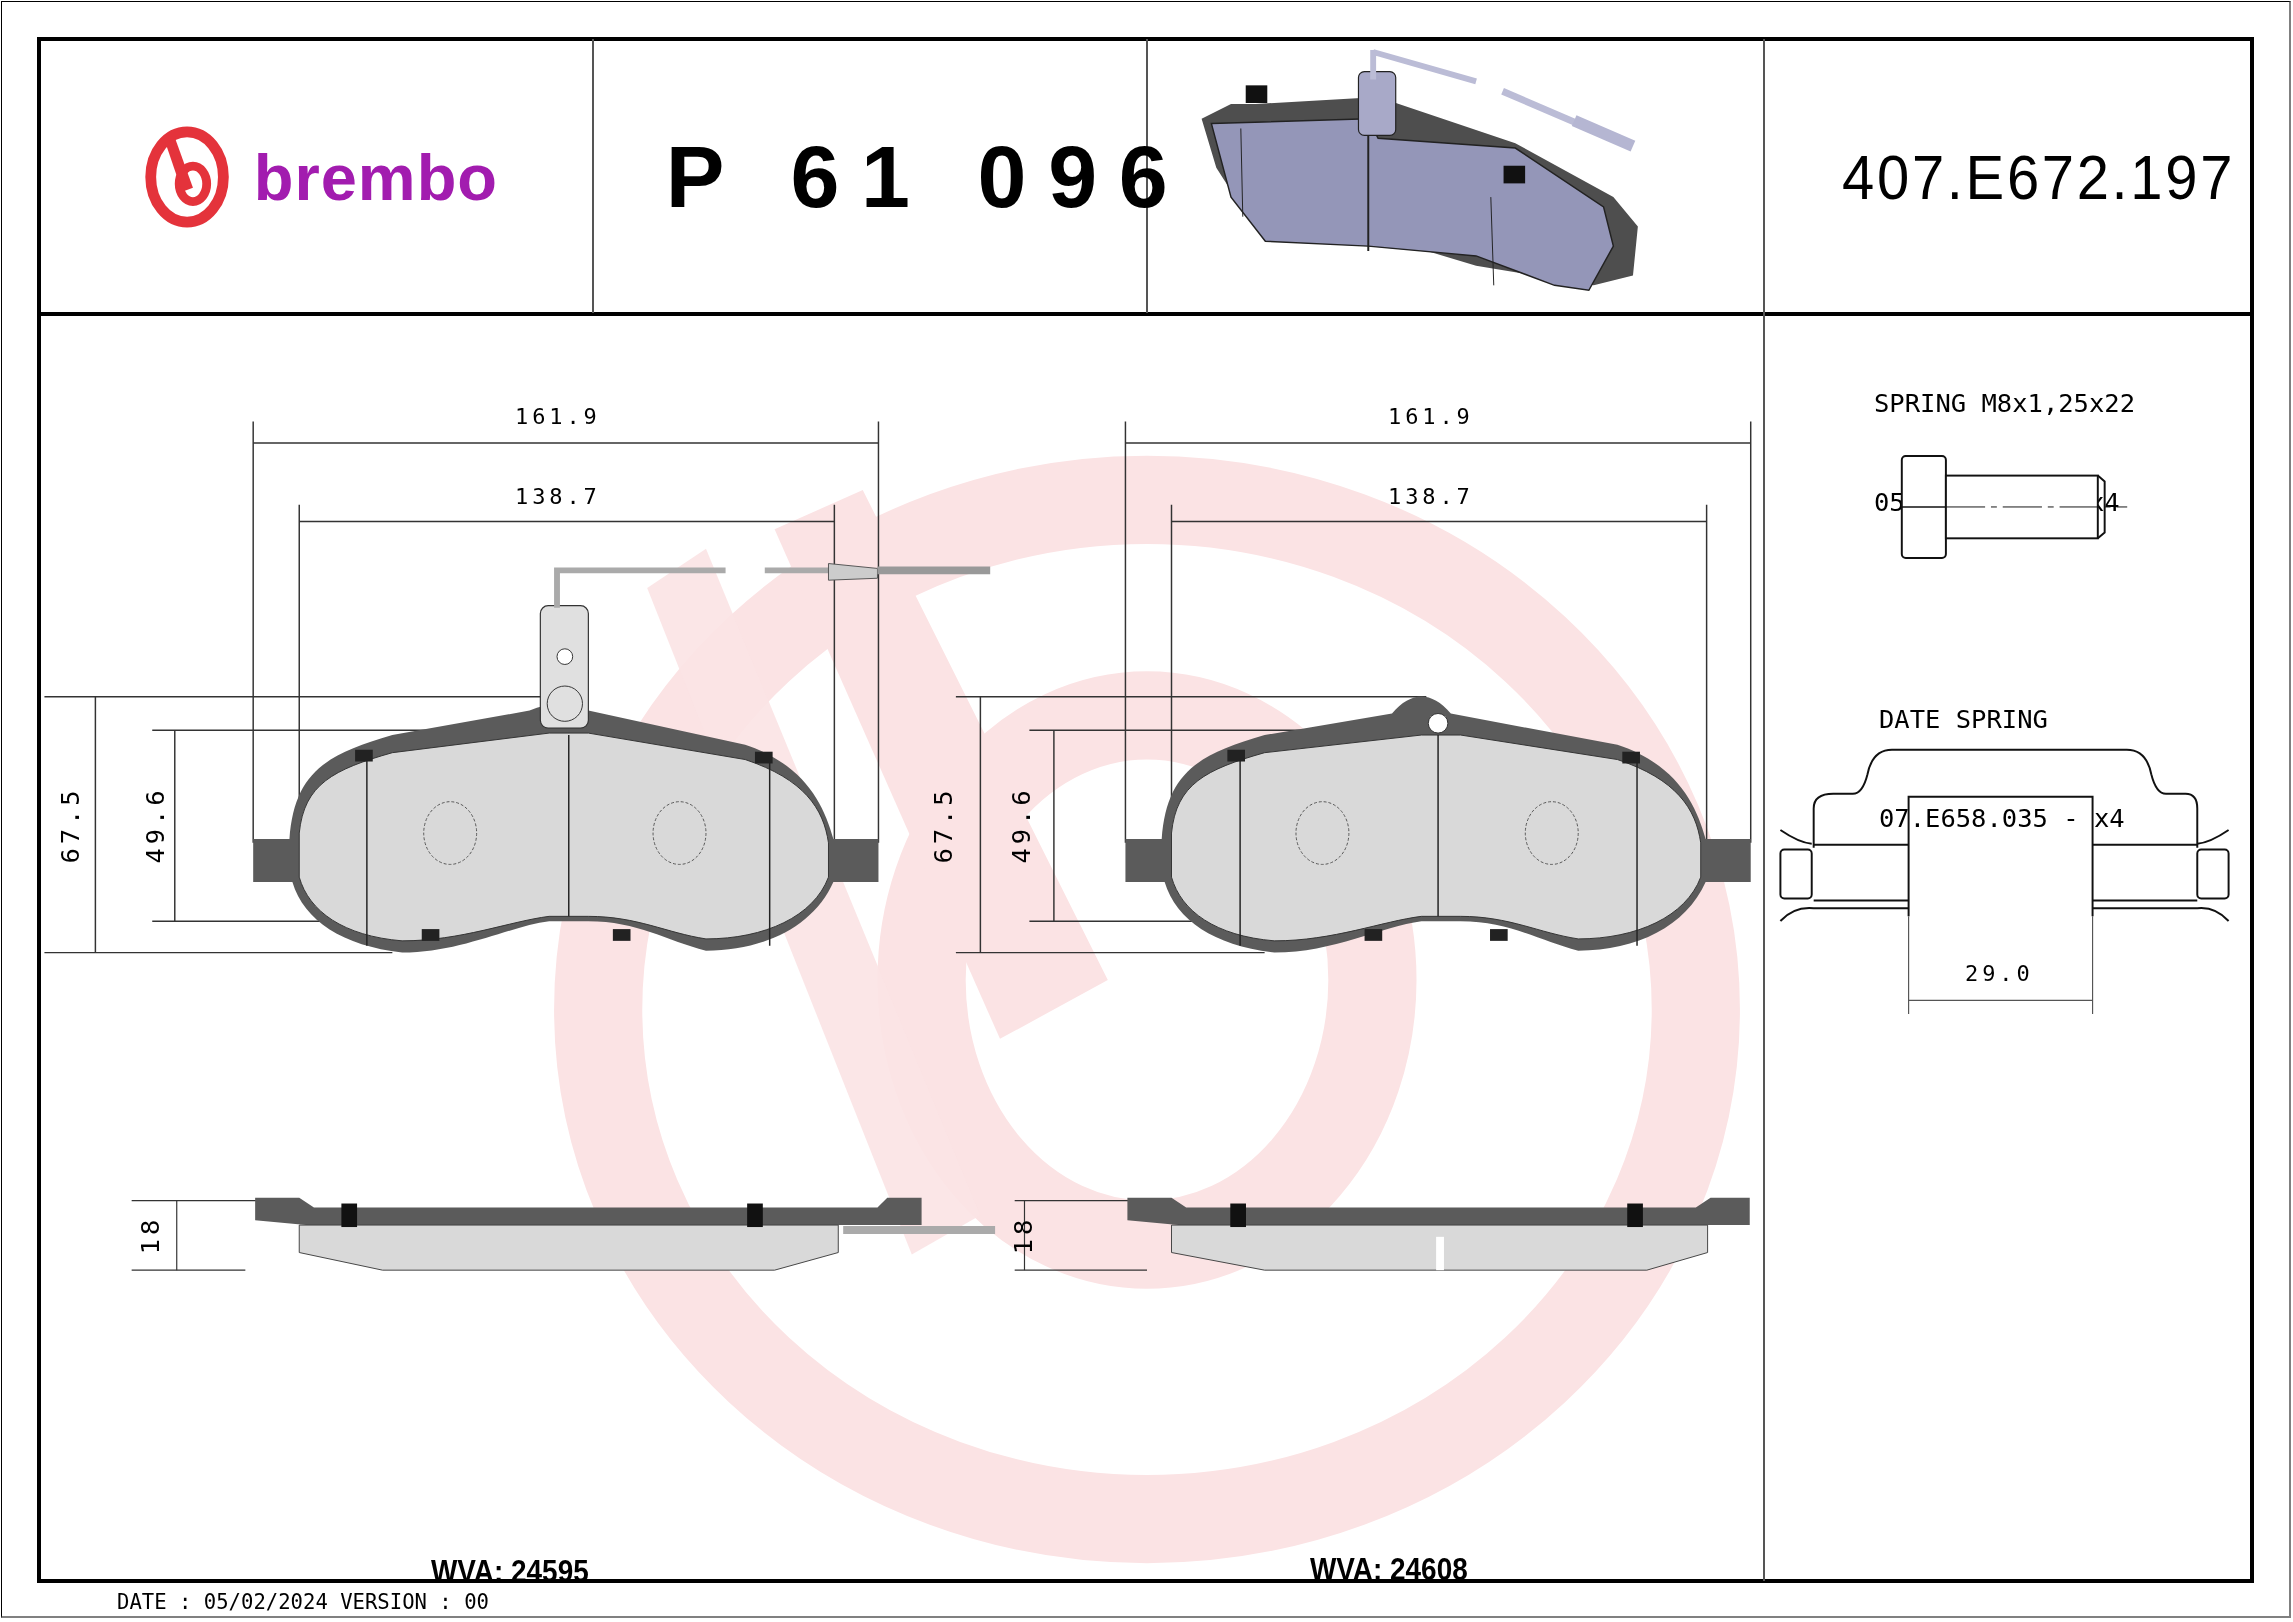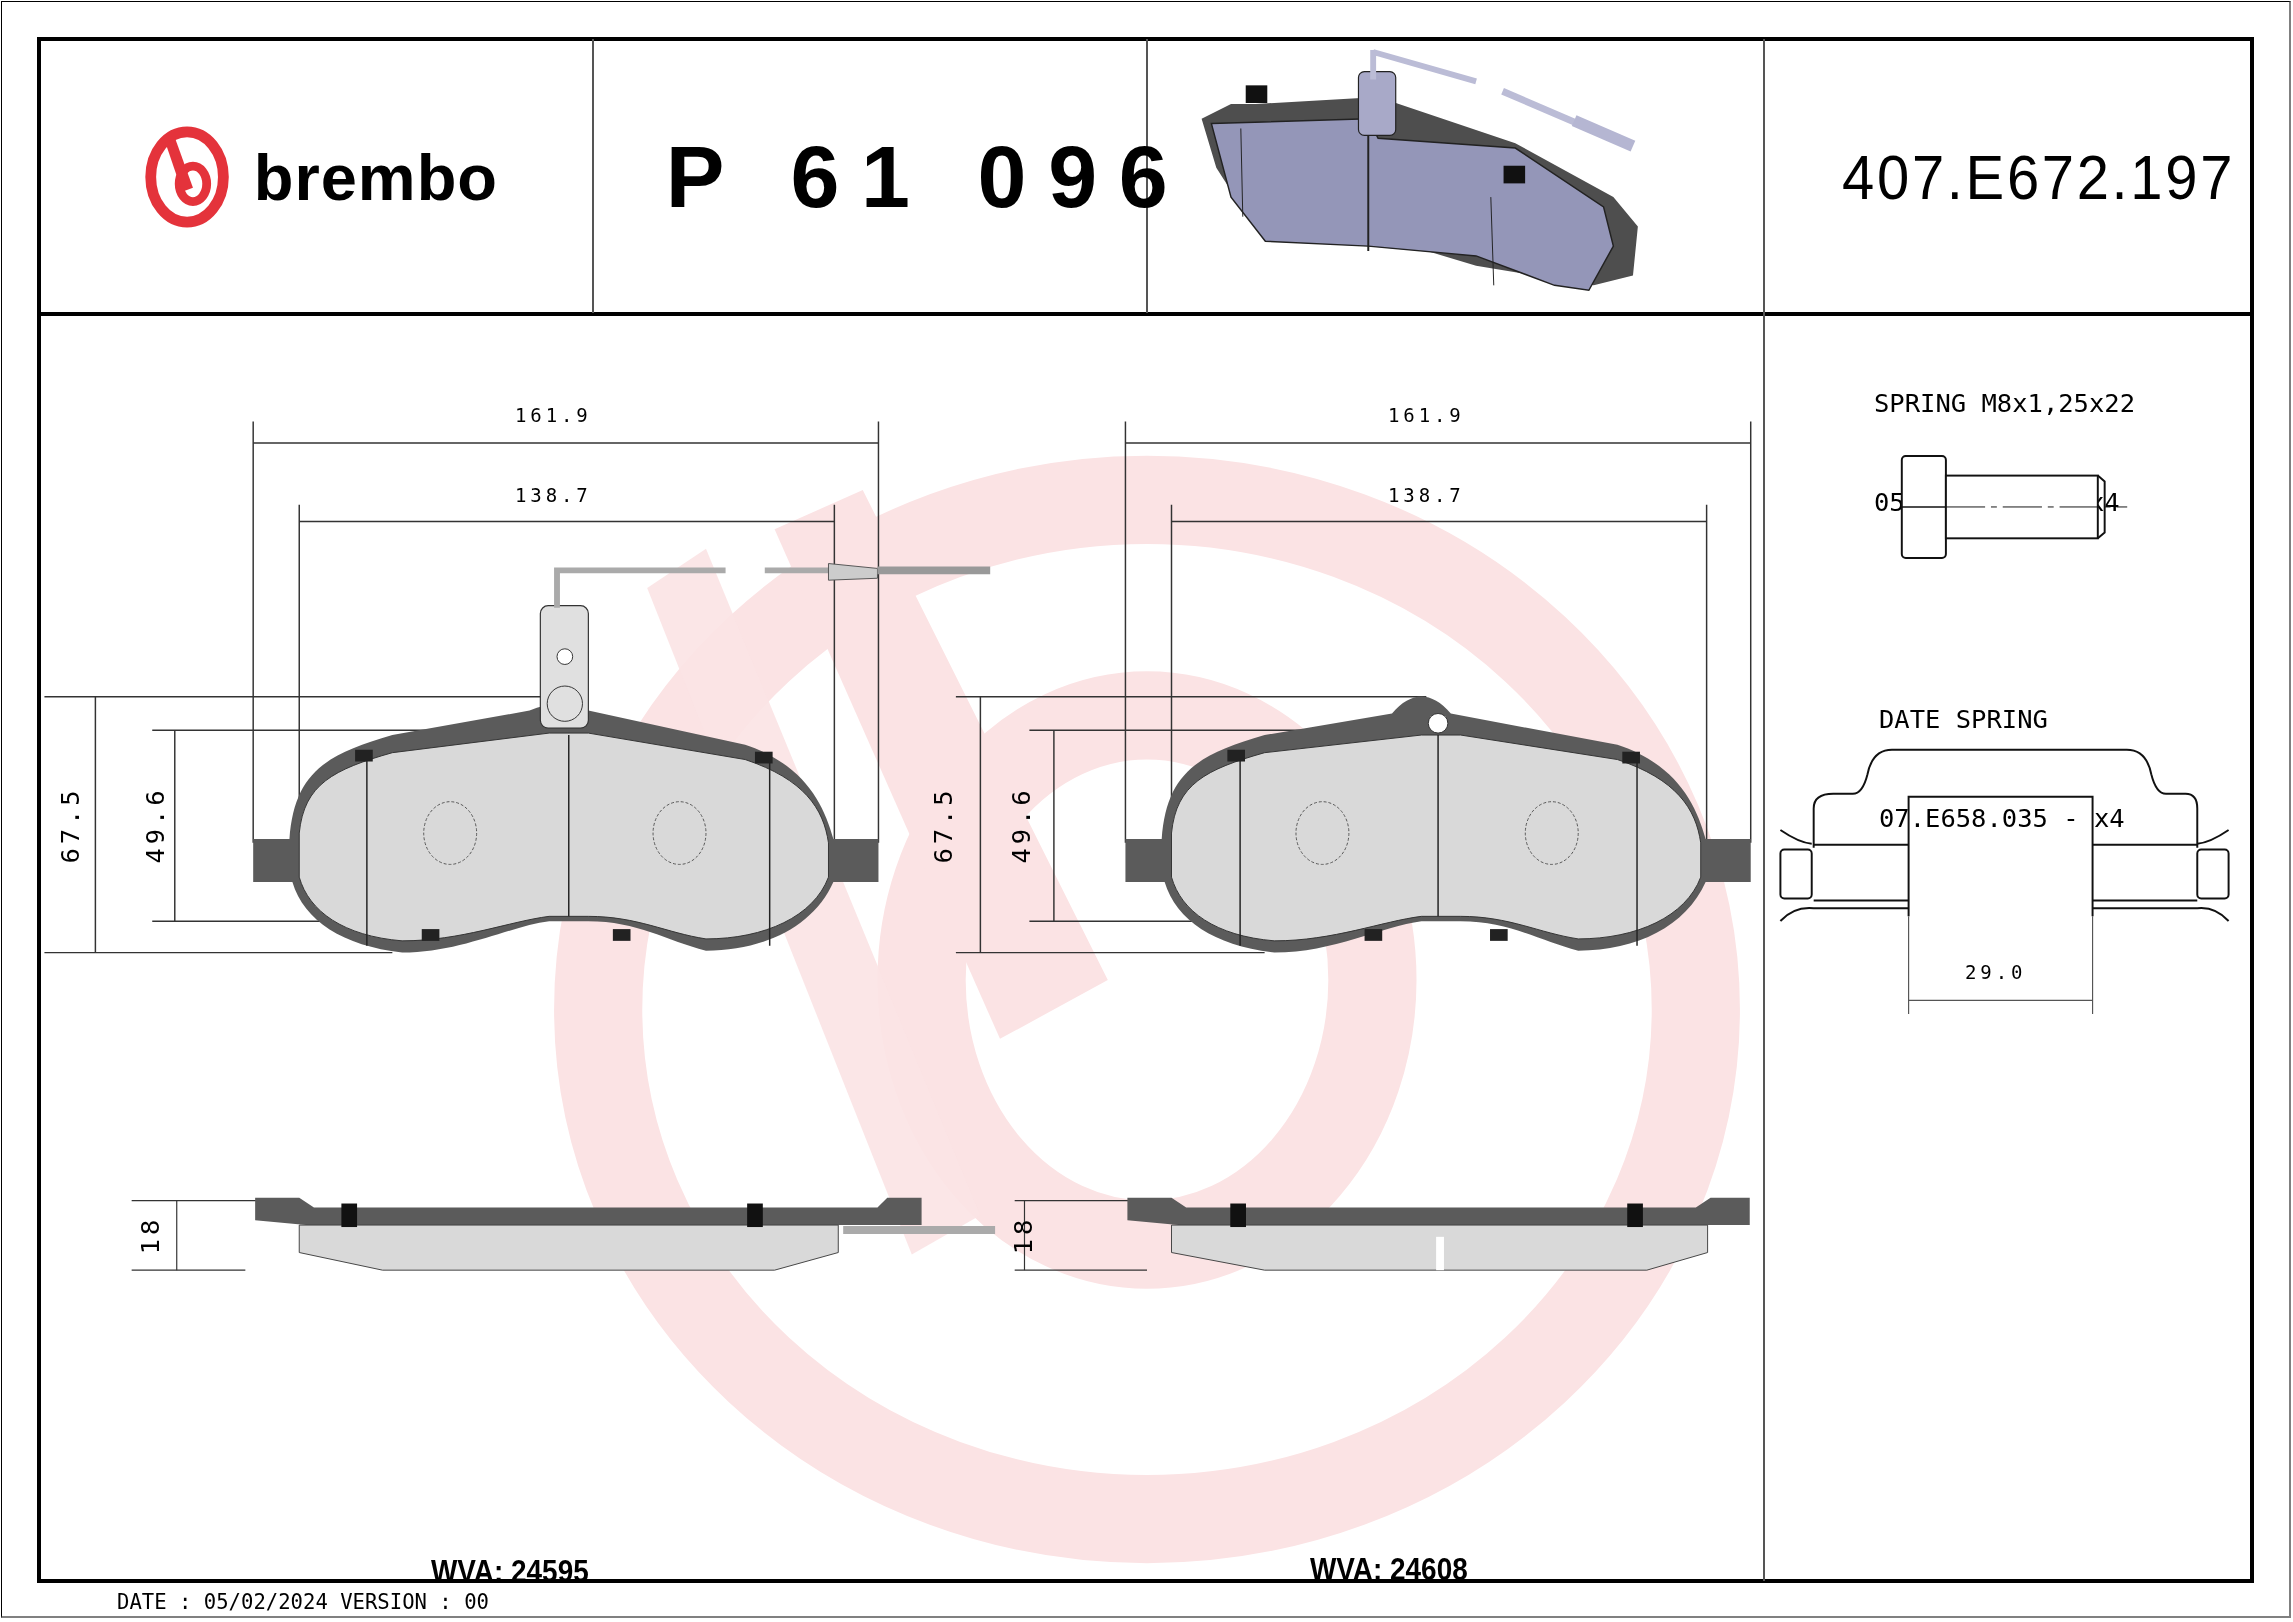--- a/index.html
+++ b/index.html
@@ -4,23 +4,23 @@
 <style>
   html, body { margin:0; padding:0; background:#ffffff; }
   body { width:2294px; height:1622px; position:relative; overflow:hidden; font-family:"DejaVu Sans Mono","Liberation Mono",monospace; color:#000; }
   .page-border { position:absolute; left:1px; top:1px; width:2290px; height:1617px; border-right:2.9px solid #808080; border-bottom:2.9px solid #808080; border-left:1px solid #000; border-top:1px solid #000; box-sizing:border-box; }
   .frame { position:absolute; left:37px; top:37px; width:2217px; height:1546px; border:4.9px solid #000; box-sizing:border-box; }
   .hline { position:absolute; background:#000; }
   .vline { position:absolute; background:#555; width:2px; }
   .cell { position:absolute; display:flex; align-items:center; justify-content:center; }
   .part-no { font-family:"Liberation Sans", sans-serif; font-weight:bold; font-size:88px; letter-spacing:21.6px; }
   .code-no { font-family:"Liberation Sans", sans-serif; font-size:63px; letter-spacing:2.9px; transform:scaleX(0.92); }
-  .brand-text { font-family:"Liberation Sans", sans-serif; font-weight:bold; font-size:65px; color:#000000; letter-spacing:1px; }
+  .brand-text { font-family:"Liberation Sans", sans-serif; font-weight:bold; font-size:65px; color:#a21caf; letter-spacing:1px; }
   .acc-label { position:absolute; font-size:25.5px; line-height:33px; white-space:pre; }
-  .dim { position:absolute; font-size:19px; letter-spacing:3.9px; white-space:pre; }
+  .dim { position:absolute; font-size:22px; letter-spacing:3.9px; white-space:pre; }
   .dim-v { position:absolute; font-size:25.5px; letter-spacing:3.9px; white-space:pre; transform:rotate(-90deg); transform-origin:center center; }
   .wva { position:absolute; font-family:"Liberation Sans", sans-serif; font-weight:bold; font-size:31px; line-height:43px; white-space:pre; transform:scaleX(0.9); transform-origin:left; }
   .footer { position:absolute; left:69px; top:1590px; font-size:20.6px; white-space:pre;margin-left:48px; }
   svg { position:absolute; overflow:visible; }
 </style>
 </head>
 <body>
 
 <div class="page-border"></div>
 

